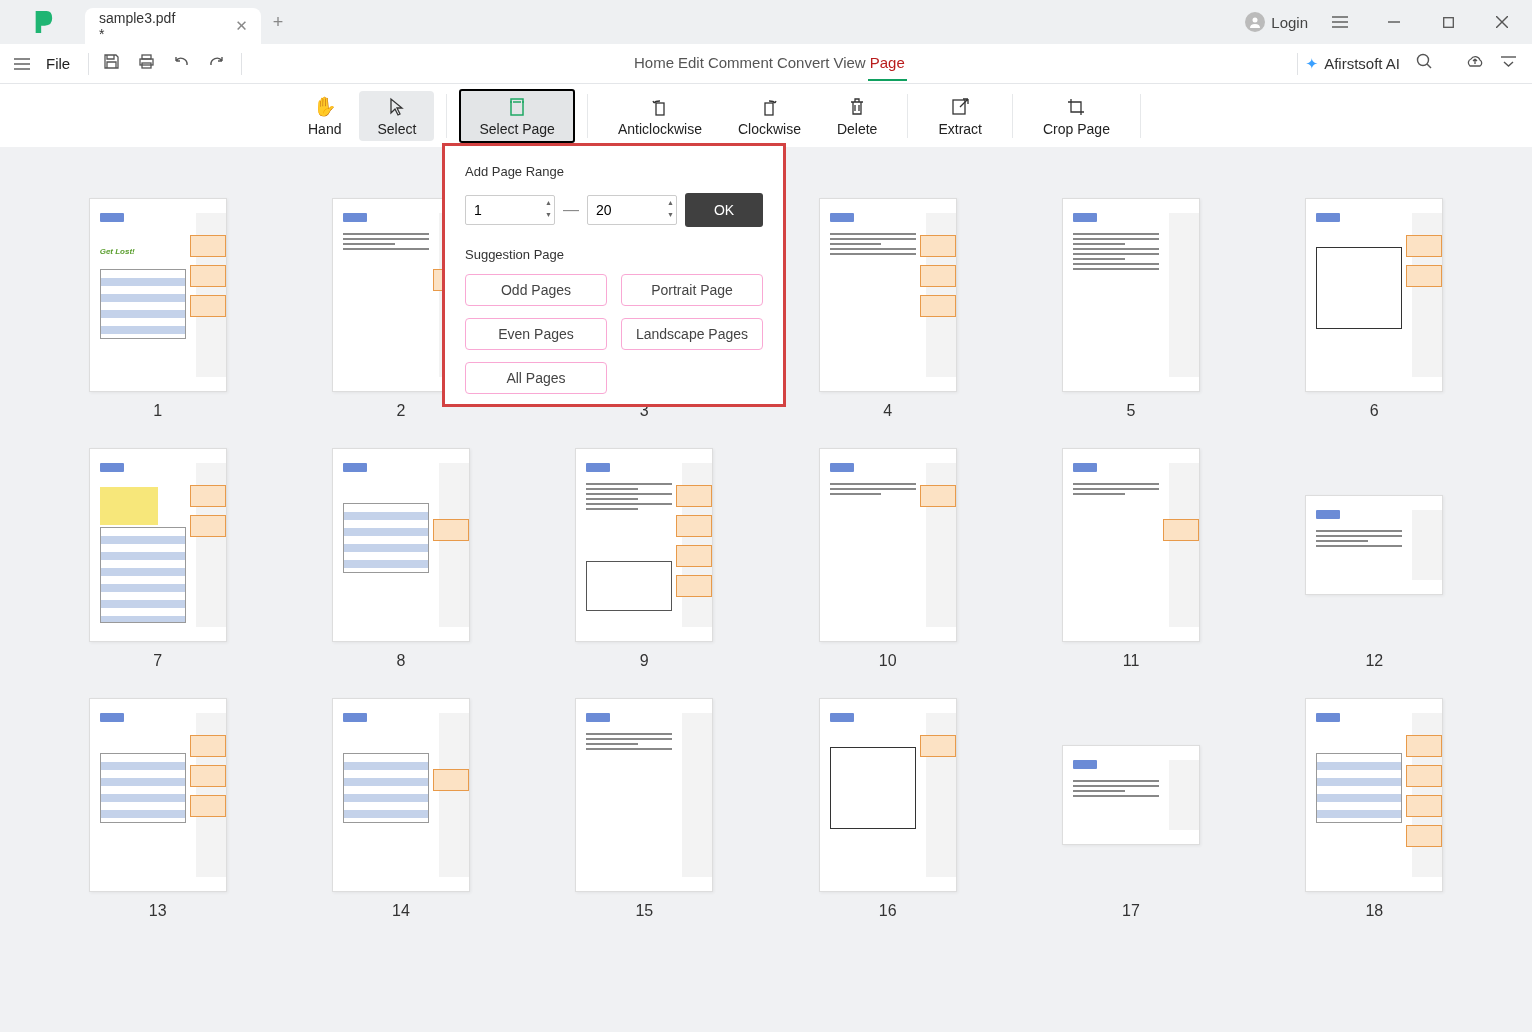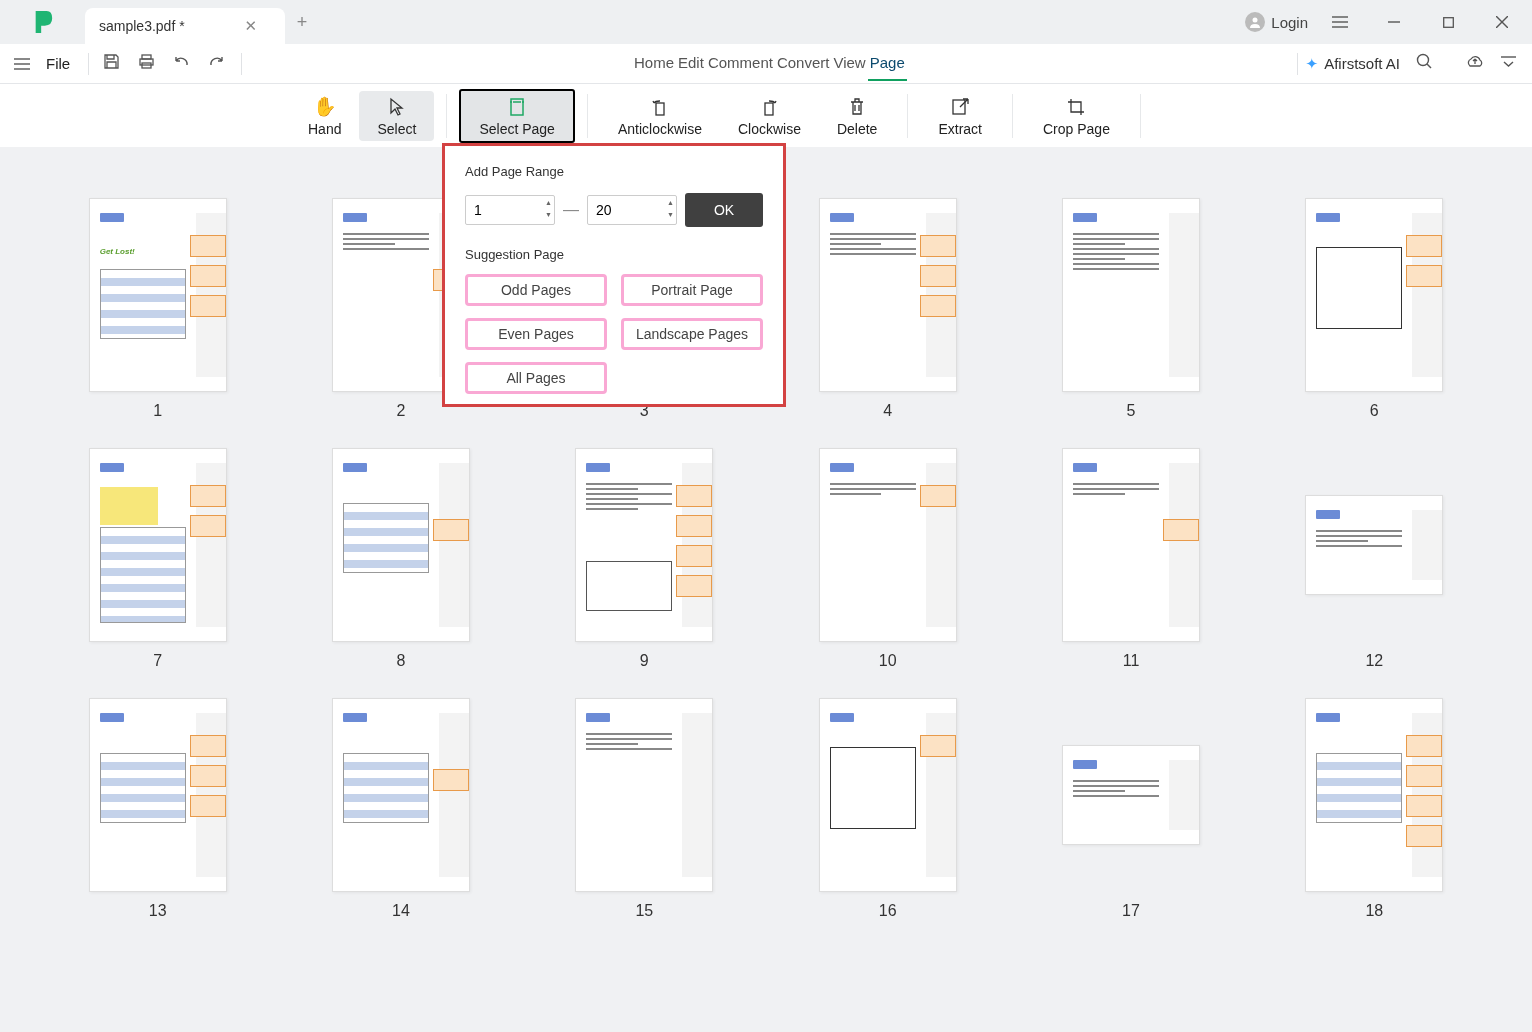--- a/index.html
+++ b/index.html
@@ -2,40 +2,40 @@
 <html><head>
 <meta charset="utf-8">
 <style>
 * { margin: 0; padding: 0; box-sizing: border-box; }
 body { font-family: -apple-system, "Segoe UI", sans-serif; background: #f0f1f3; overflow: hidden; width: 1532px; height: 1032px; }
 
 
 .titlebar { height: 44px; background: #eef0f2; display: flex; align-items: center; }
 .app-logo { width: 85px; display: flex; align-items: center; justify-content: center; }
 .app-logo svg { width: 22px; height: 26px; }
-.tab { background: #fff; border-radius: 8px 8px 0 0; padding: 0 14px; height: 36px; margin-top: 8px; display: flex; align-items: center; gap: 60px; font-size: 14px; color: #333; width: 200px; }
+.tab { background: #fff; border-radius: 8px 8px 0 0; padding: 0 14px; height: 36px; margin-top: 8px; display: flex; align-items: center; gap: 60px; font-size: 14px; color: #333; width: 176px; }
 .tab .close { color: #888; font-size: 15px; cursor: pointer; }
 .new-tab { width: 34px; display: flex; align-items: center; justify-content: center; color: #888; font-size: 18px; cursor: pointer; }
 .titlebar-spacer { flex: 1; }
 .titlebar-right { display: flex; align-items: center; gap: 10px; padding-right: 8px; }
 .login { display: flex; align-items: center; gap: 6px; color: #444; font-size: 15px; cursor: pointer; }
 .login .avatar { width: 20px; height: 20px; border-radius: 50%; background: #bbb; display: flex; align-items: center; justify-content: center; }
 .winbtn { width: 44px; height: 30px; display: flex; align-items: center; justify-content: center; color: #555; cursor: pointer; }
 
 
 .menubar { background: #fff; height: 40px; display: flex; align-items: center; border-bottom: 1px solid #e4e6e9; }
 .menubar-left { display: flex; align-items: center; gap: 2px; padding-left: 8px; }
 .hamburger { width: 28px; display: flex; align-items: center; justify-content: center; }
 .file-label { font-size: 15px; color: #222; padding: 0 8px; }
 .menubar-divider { width: 1px; height: 22px; background: #e0e2e5; margin: 0 8px; }
 .quick-actions { display: flex; gap: 18px; align-items: center; padding-left: 4px; }
 .quick-actions .qa { color: #444; cursor: pointer; }
 .menubar-center { flex: 1; display: flex; justify-content: center; }
 .menubar-center .mitem { font-size: 15px; color: #555; padding: 8px 2px; cursor: pointer; }
-.menubar-center .mitem.active { color: #0c4a6e; border-bottom: 2px solid #10a060; }
+.menubar-center .mitem.active { color: #b91c1c; border-bottom: 2px solid #10a060; }
 .menubar-right { display: flex; align-items: center; gap: 16px; padding-right: 16px; }
 .ai-link { display: flex; align-items: center; gap: 6px; color: #333; font-size: 15px; cursor: pointer; }
 .ai-link .sparkle { color: #3aa0ff; }
 
 
 .toolbar { background: #fff; height: 63px; display: flex; align-items: center; justify-content: flex-start; padding-left: 290px; position: relative; }
 .tool { display: flex; flex-direction: column; align-items: center; gap: 2px; padding: 4px 18px; font-size: 14px; color: #222; cursor: pointer; }
 .tool .ticon { height: 24px; display: flex; align-items: center; justify-content: center; font-size: 19px; }
 .tool.selected { background: #e8eaec; border-radius: 4px; }
 .tool.selected-page { background: #e3e5e7; border: 2px solid #000000; border-radius: 3px; }
@@ -45,21 +45,21 @@
 .popup { position: absolute; left: 442px; top: 143px; width: 344px; height: 264px; background: #fff; border: 3px solid #d34242; padding: 18px 20px 14px; z-index: 20; }
 .popup h3 { font-size: 13px; font-weight: 400; color: #333; margin-bottom: 14px; }
 .range-row { display: flex; align-items: center; gap: 8px; margin-bottom: 20px; }
 .num-input { position: relative; width: 90px; }
 .num-input input { width: 100%; height: 30px; padding: 0 8px; border: 1px solid #ccc; font-size: 14px; border-radius: 2px; }
 .spinners { position: absolute; right: 3px; top: 2px; display: flex; flex-direction: column; }
 .spinners span { font-size: 7px; color: #666; line-height: 12px; cursor: pointer; }
 .range-dash { color: #888; }
 .ok-btn { flex: 1; height: 34px; background: #404040; color: #fff; border: none; font-size: 14px; border-radius: 3px; cursor: pointer; }
 .suggest-grid { display: grid; grid-template-columns: 1fr 1fr; gap: 12px 14px; }
-.suggest-btn { height: 32px; border: 3px solid #f9a8d4; background: #fff; font-size: 14px; color: #444; border-radius: 4px; cursor: pointer; }
+.suggest-btn { height: 32px; border: 1px solid #f9a8d4; background: #fff; font-size: 14px; color: #444; border-radius: 4px; cursor: pointer; }
 
 
 .pages-area { padding: 51px 70px 20px; height: calc(1032px - 147px); overflow: auto; }
 .pages-grid { display: grid; grid-template-columns: repeat(6, 1fr); gap: 28px 68px; }
 .page-cell { display: flex; flex-direction: column; align-items: center; gap: 10px; }
 .page-thumb { width: 138px; height: 194px; background: #fff; border: 1px solid #ddd; box-shadow: 1px 1px 3px rgba(0,0,0,0.06); position: relative; padding: 10px 8px; overflow: hidden; }
 .page-thumb.landscape { height: 100px; margin-top: 47px; margin-bottom: 47px; }
 .page-num { font-size: 16px; color: #333; }
 .thumb-side { position: absolute; right: 0; top: 14px; width: 30px; bottom: 14px; background: #f3f3f3; }
 .thumb-header { position: absolute; left: 10px; top: 14px; width: 24px; height: 9px; background: #6b8bd6; border-radius: 1px; }

